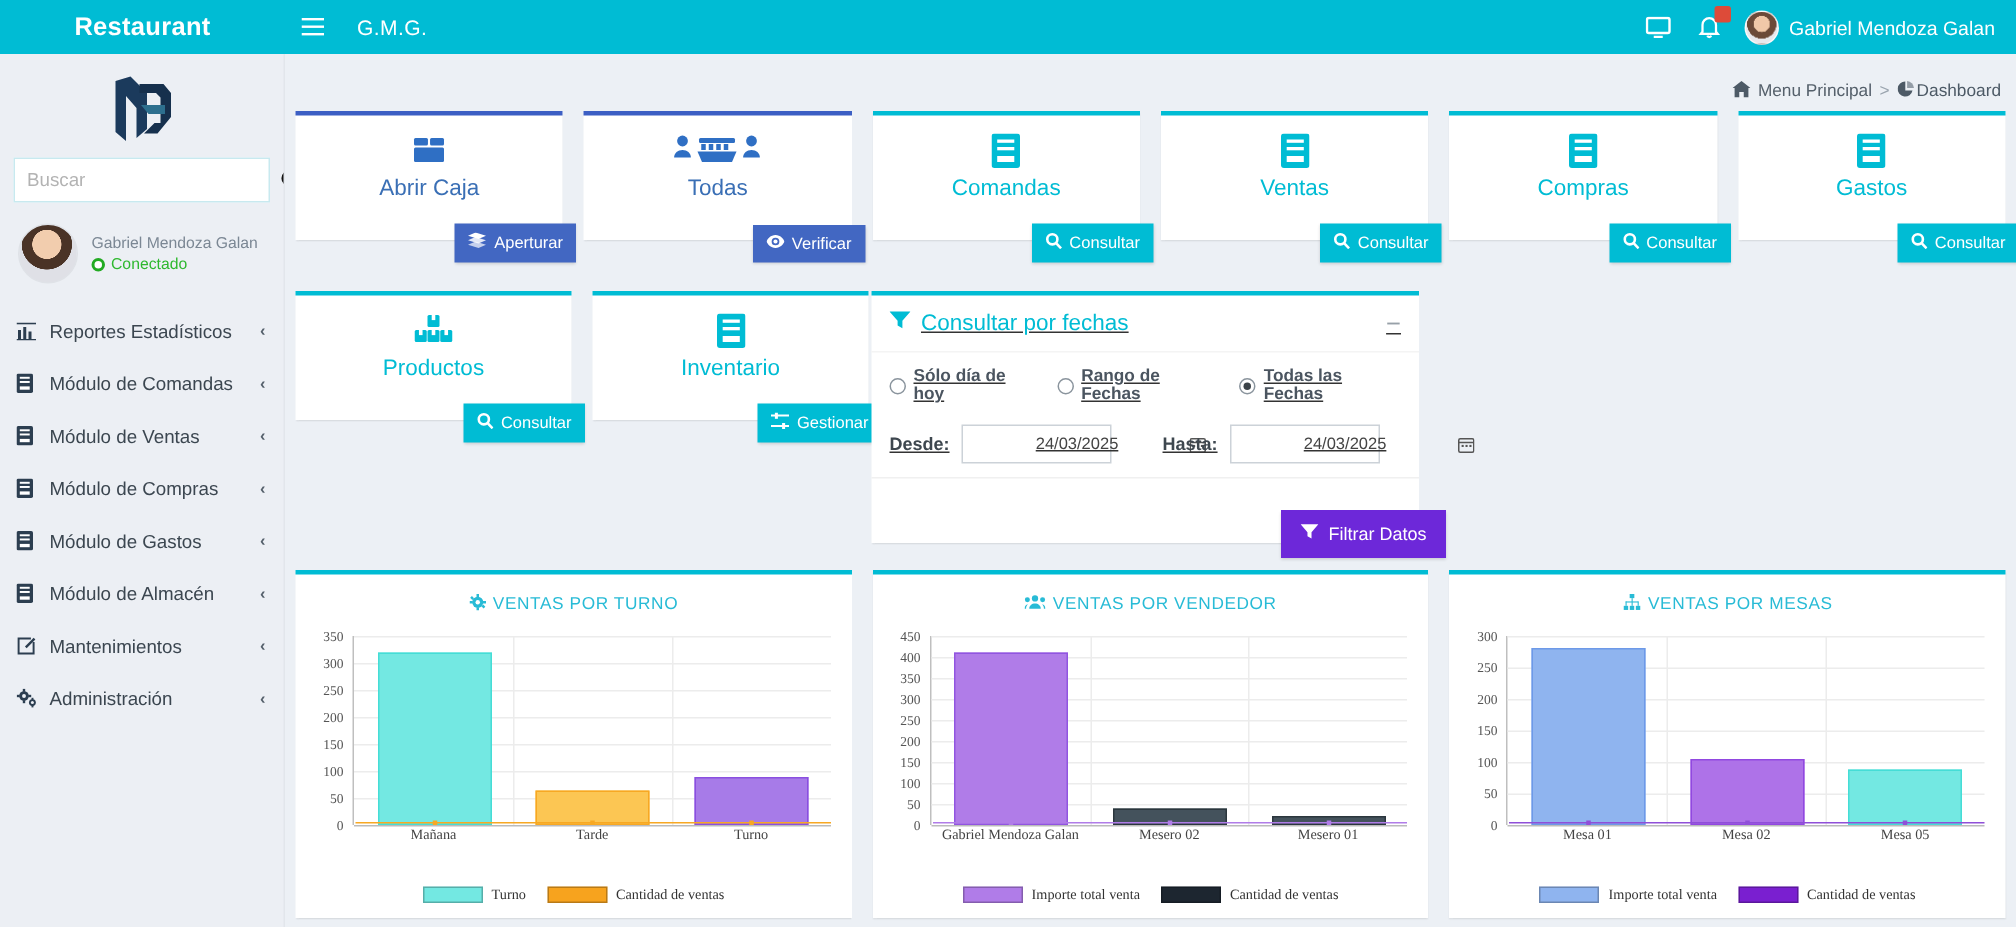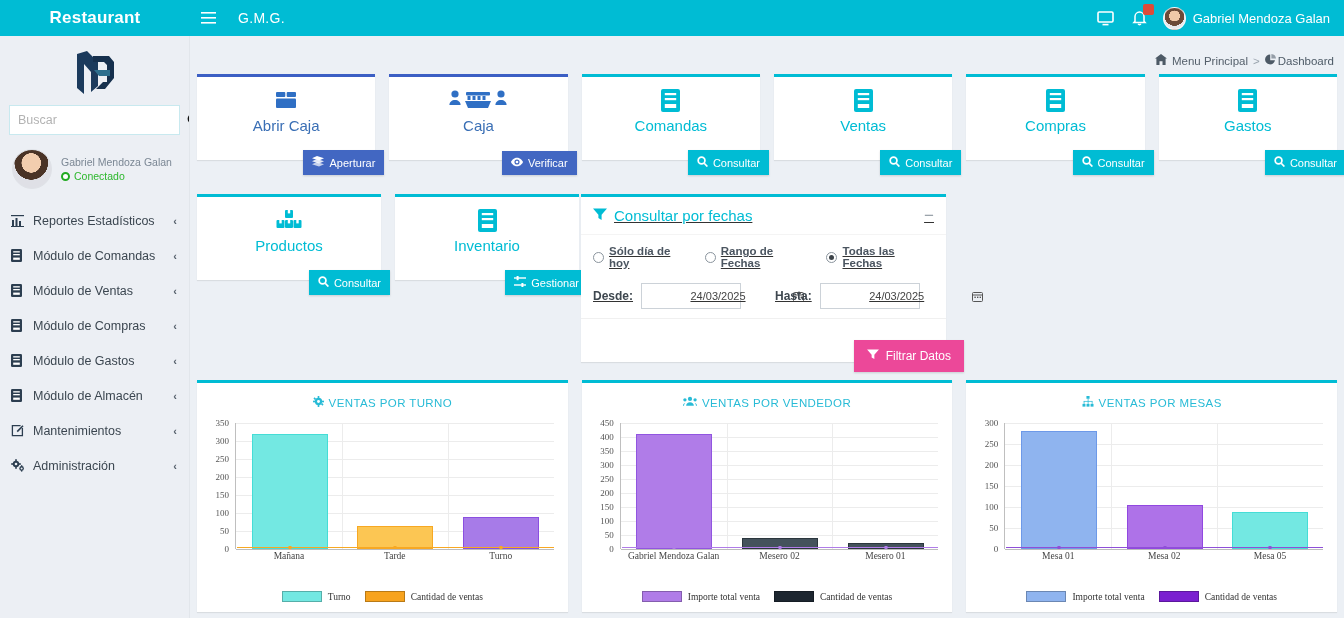--- a/index.html
+++ b/index.html
@@ -208,21 +208,21 @@
     font-family: "Liberation Sans", sans-serif; font-size: 11px; color: #444;
     text-align: center; padding: 0;
   }
   .date-field .cal-ico { color: #555; display: flex; cursor: pointer; }
   .fp-foot {
     position: absolute; bottom: 0; left: 0; width: 100%;
     height: 44px; border-top: 1px solid #f0f0f0;
   }
   .filtrar-btn {
     position: absolute; right: -18px; bottom: -10px;
-    background: #ec4899; color: #fff; border: none;
+    background: #6d28d9; color: #fff; border: none;
     font-family: "Liberation Sans", sans-serif;
     font-size: 12px; padding: 9px 13px;
     display: flex; align-items: flex-start; gap: 7px; cursor: pointer;
     box-shadow: 0 1px 2px rgba(0,0,0,.15);
   }
   
   .charts-row {
     position: absolute; top: 344px; left: 0; width: 1154px;
     display: flex; gap: 14px; padding: 0 7px;
   }
@@ -500,21 +500,21 @@
             <path d="M1.4 16c0-3 2.5-5 5.6-5s5.6 2 5.6 5z"></path>
             <rect x="18" y="3" width="24" height="3.4" rx="1"></rect>
             <rect x="19.5" y="7" width="3" height="4"></rect>
             <rect x="24.5" y="7" width="3" height="4"></rect>
             <rect x="29.5" y="7" width="3" height="4"></rect>
             <rect x="34.5" y="7" width="3" height="4"></rect>
             <path d="M17 12h26l-3 7H20z"></path>
             <circle cx="53" cy="5" r="3.6"></circle>
             <path d="M47.4 16c0-3 2.5-5 5.6-5s5.6 2 5.6 5z"></path>
           </svg></div>
-        <div class="tile-label">Caja</div>
+        <div class="tile-label">Todas</div>
         <button class="tile-btn">
           <span><svg width="12" height="10" viewBox="0 0 14 10" fill="currentColor">
               <path d="M7 0C3.2 0 .8 3 0 5c.8 2 3.2 5 7 5s6.2-3 7-5c-.8-2-3.2-5-7-5zm0 8a3 3 0 1 1 0-6 3 3 0 0 1 0 6z"></path>
               <circle cx="7" cy="5" r="1.6"></circle>
             </svg></span>
           <span>Verificar</span>
         </button>
       </div>
       <div class="tile ">
         <div class="tile-ico"><svg width="19" height="23" viewBox="0 0 19 23" fill="currentColor">

